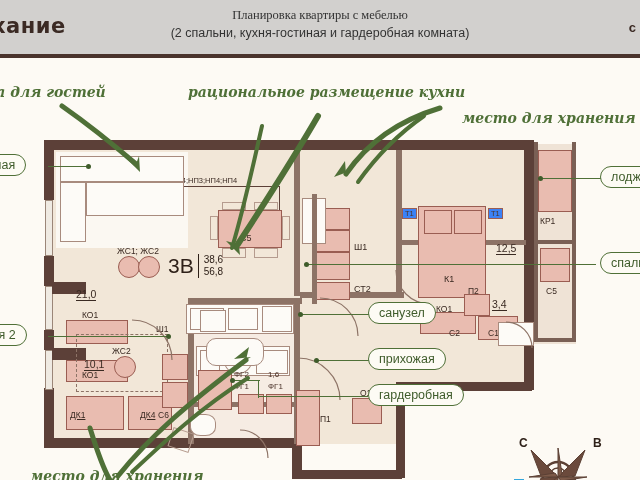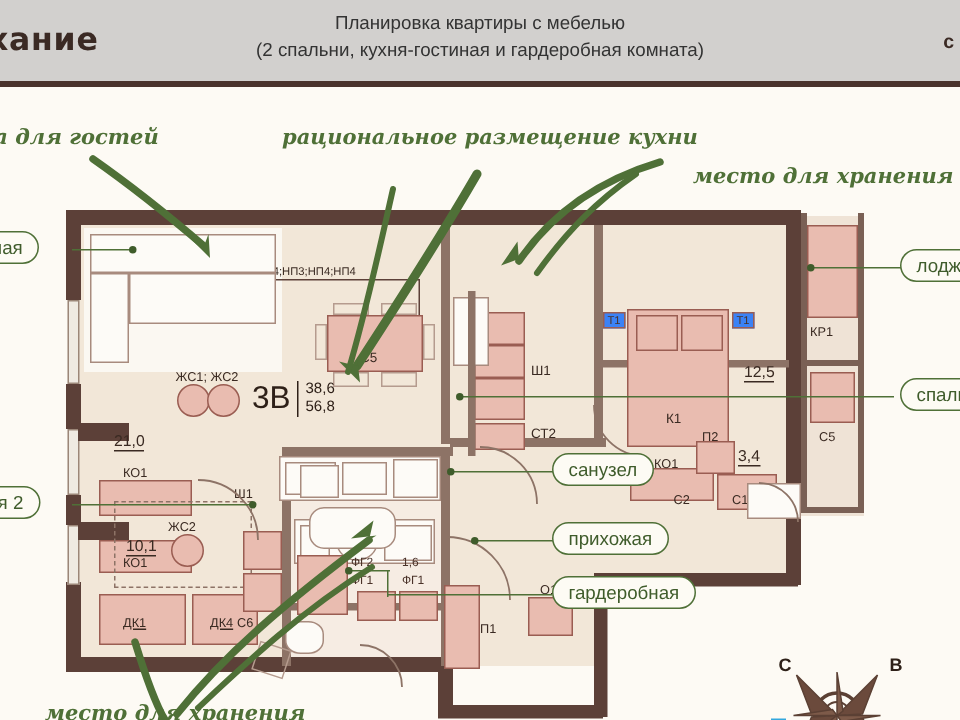--- a/index.html
+++ b/index.html
@@ -20,21 +20,21 @@
     position:absolute;left:-8px;top:14px;
     font-family:"DejaVu Sans", sans-serif;
     font-weight:bold;font-size:21px;letter-spacing:.5px;
     color:#3b2a24;
     white-space:nowrap;
   }
   #header-title{
     position:absolute;left:120px;top:6px;width:400px;
     text-align:center;color:#333;font-size:12.5px;line-height:18px;
   }
-  #header-title .l1{display:block;}
+  #header-title .l1{display:block;font-family:Liberation Serif, serif;}
   #header-title .l2{display:block;}
   #header-right{
     position:absolute;right:4px;top:20px;
     font-size:13px;font-weight:bold;color:#3b2a24;
   }
 
   
   #plan{position:absolute;left:0;top:58px;width:640px;height:422px;}
 
   
@@ -237,21 +237,21 @@
   <div class="area" style="left:492px;top:240px;">3,4</div>
   <div class="fur-lite" style="left:498px;top:264px;width:36px;height:24px;"></div>
   <div class="lbl-b" style="left:449px;top:270px;">С2</div>
 
   <div class="dashed" style="left:76px;top:276px;width:92px;height:58px;"></div>
   <div class="lbl-b" style="left:112px;top:288px;">ЖС2</div>
   <div class="fur" style="left:114px;top:298px;width:22px;height:22px;border-radius:50%;"></div>
   <div class="area" style="left:84px;top:300px;">10,1</div>
 
   <div class="fur" style="left:66px;top:338px;width:58px;height:34px;"></div>
-  <div class="lbl-b" style="left:82px;top:352px;text-decoration:underline;">ДК1</div>
+  <div class="lbl-b" style="left:70px;top:352px;text-decoration:underline;">ДК1</div>
   <div class="fur" style="left:128px;top:338px;width:44px;height:34px;"></div>
   <div class="lbl-b" style="left:140px;top:352px;text-decoration:underline;">ДК4</div>
 
   <div class="fur" style="left:162px;top:296px;width:26px;height:26px;"></div>
   <div class="lbl-b" style="left:156px;top:266px;">Ш1</div>
   <div class="fur" style="left:162px;top:324px;width:26px;height:26px;"></div>
   <div class="lbl-b" style="left:158px;top:352px;">С6</div>
   <div class="fur-none" style="left:170px;top:372px;width:22px;height:20px;transform:rotate(18deg);"></div>
 
   <div class="fur-lite" style="left:206px;top:280px;width:58px;height:28px;border-radius:10px;"></div>

